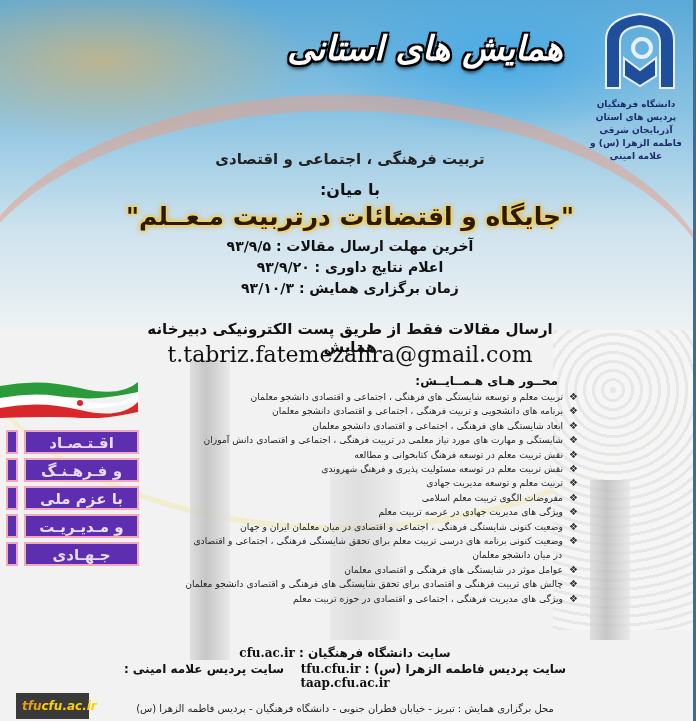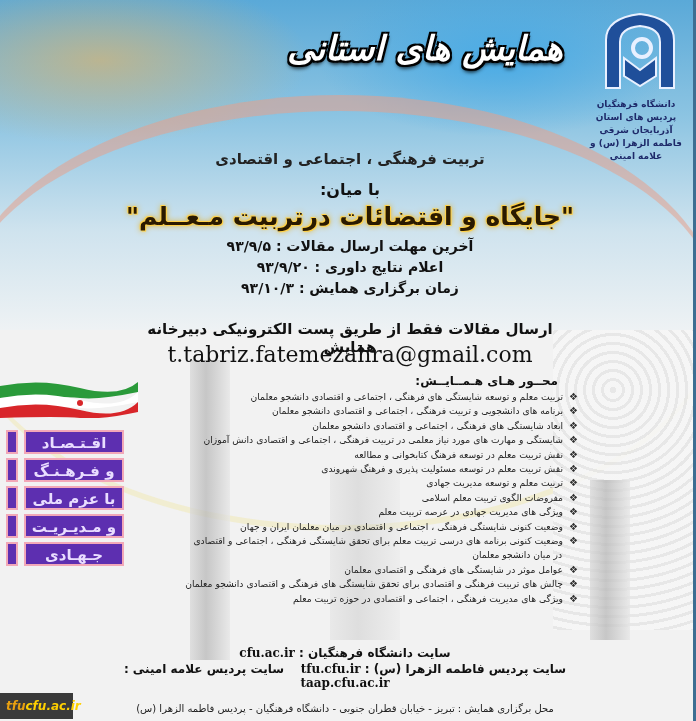--- a/index.html
+++ b/index.html
@@ -31,31 +31,31 @@
   .dates { top:236px; font-size:14px; font-weight:bold; color:#111; line-height:21px; }
   .send { top:320px; font-size:15px; font-weight:bold; color:#111; }
   .email { top:342px; font-family:"DejaVu Serif", serif; font-size:22px; color:#111; direction:ltr; }
   .axes { position:absolute; right:115px; top:374px; width:440px; direction:rtl; text-align:right; }
   .axes-title { font-size:12px; font-weight:bold; color:#111; letter-spacing:1px; margin-right:20px; }
   .axes ul { list-style:none; margin:2px 0 0 0; padding:0; }
   .axes li { font-size:9.2px; color:#222; line-height:14.4px; white-space:nowrap; }
   .axes li .b { color:#333; margin-left:6px; font-size:10px; }
   .axes li .cont { padding-right:16px; display:block; }
   .flag { position:absolute; left:0; top:378px; width:138px; height:40px; }
-  .slogans { position:absolute; left:6px; top:430px; width:118px; }
+  .slogans { position:absolute; left:6px; top:430px; width:133px; }
   .slogan { display:flex; height:24px; margin-bottom:4px; }
   .slogan .bar { width:8px; background:#5d2fb0; border:2px solid #f2a8b8; margin-right:6px; }
   .slogan .txt { flex:1; background:#5d2fb0; border:2px solid #f2a8b8; color:#e9ddff; font-weight:bold; font-size:15px; text-align:center; direction:rtl; line-height:22px; }
   .footer { position:absolute; left:100px; width:490px; top:646px; text-align:center; direction:rtl; }
   .footer .f1 { font-size:12px; font-weight:bold; color:#111; }
   .footer .f2 { font-size:12px; font-weight:bold; color:#111; margin-top:2px; }
   .footer .f3 { font-size:10px; color:#222; margin-top:13px; }
   .footer .f4 { font-size:10px; color:#222; margin-top:2px; }
   .ltr { direction:ltr; unicode-bidi:embed; font-family:"DejaVu Serif", serif; }
-  .watermark { position:absolute; left:0; top:693px; width:73px; height:26px; background:#3a3a3a; color:#f0b020; font-weight:bold; font-style:italic; font-size:12px; line-height:26px; padding-left:6px; box-sizing:border-box; }
+  .watermark { position:absolute; left:16px; top:693px; width:73px; height:26px; background:#3a3a3a; color:#f0b020; font-weight:bold; font-style:italic; font-size:12px; line-height:26px; padding-left:6px; box-sizing:border-box; }
   .watermark .w1 { color:#e8a010; }
   .watermark .w2 { color:#ffd000; }
 </style>
 </head>
 <body>
 
 <div class="poster">
   <div class="sky"></div>
   <div class="rainbow"></div>
   <div class="paisley"></div>

